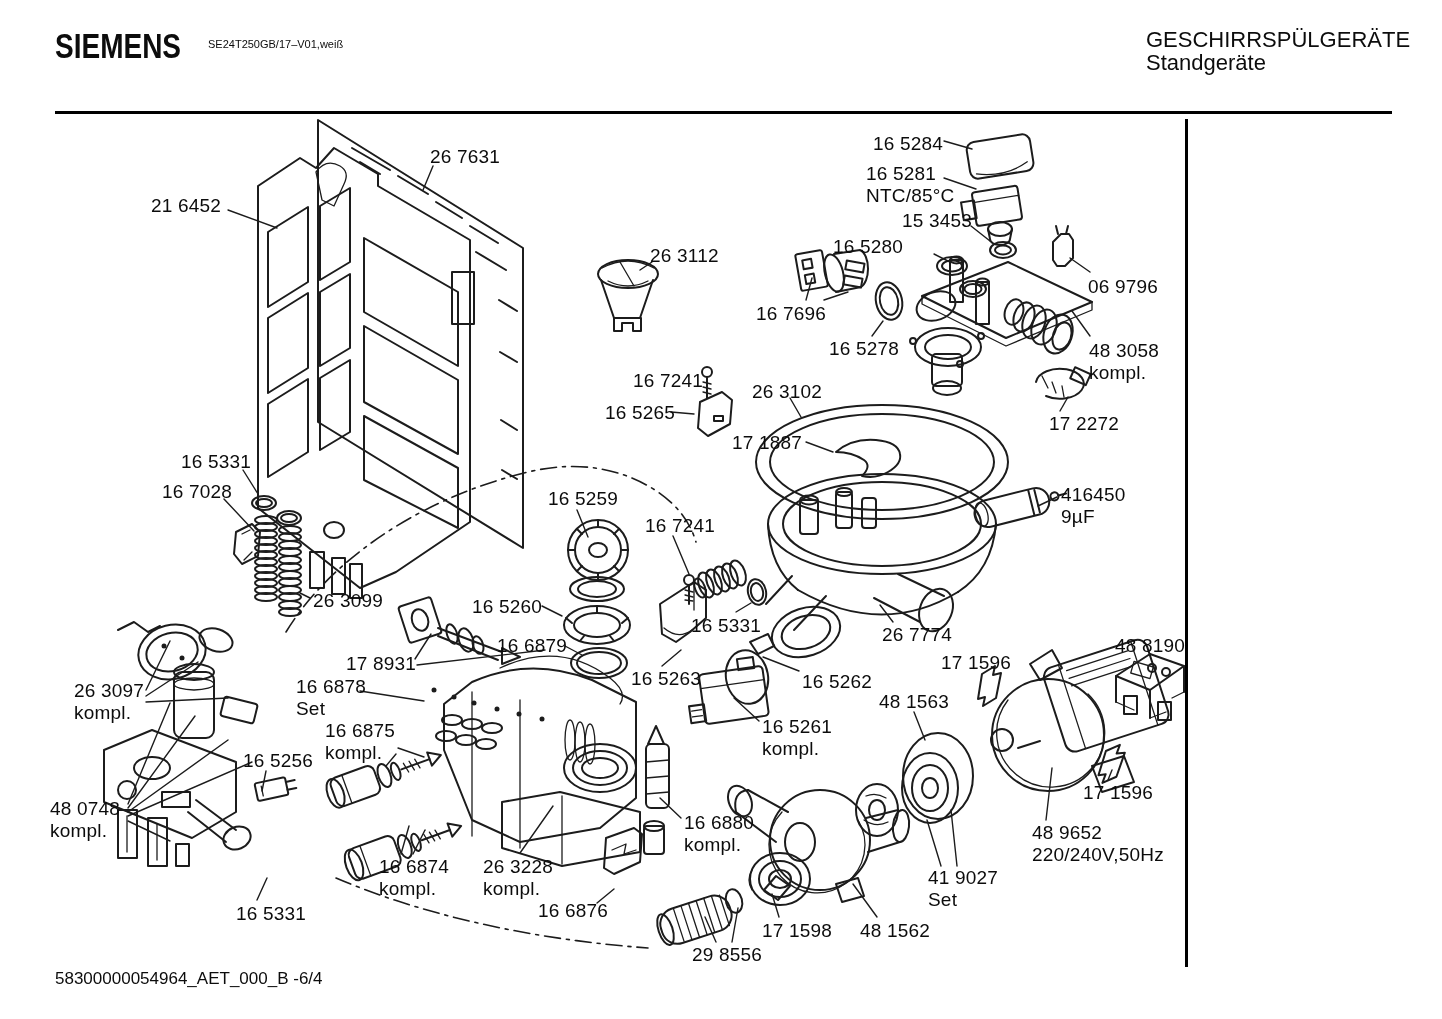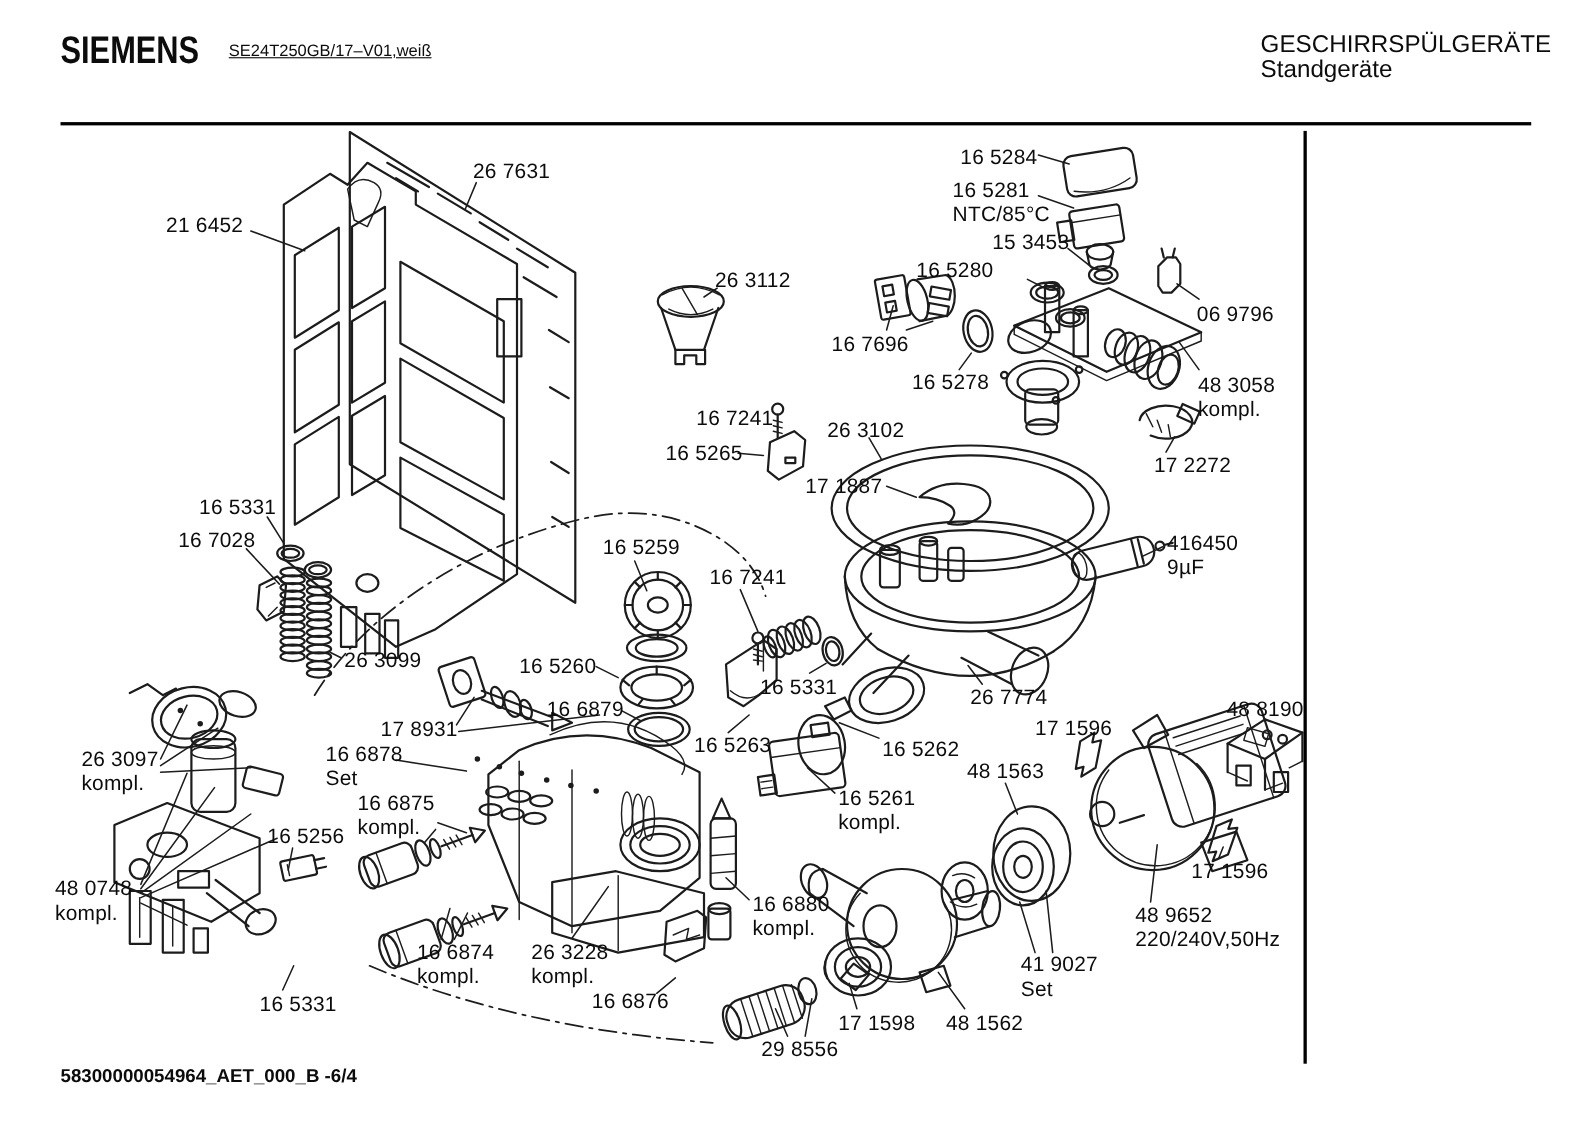--- a/index.html
+++ b/index.html
@@ -4,25 +4,25 @@
 <style>
   html,body{margin:0;padding:0;}
   body{
     width:1442px;height:1019px;background:#ffffff;position:relative;overflow:hidden;
     font-family:"Liberation Sans", sans-serif;color:#0c0c0c;
   }
   .brand{
     position:absolute;left:55px;top:26px;font-size:35px;font-weight:bold;
     letter-spacing:0px;transform:scaleX(.80);transform-origin:left top;white-space:nowrap;
   }
-  .model{position:absolute;left:208px;top:38px;font-size:15px;white-space:nowrap;text-decoration:underline;}
+  .model{position:absolute;left:208px;top:38px;font-size:11px;white-space:nowrap;}
   .hdr-right{position:absolute;left:1146px;top:28px;font-size:22px;line-height:23px;white-space:nowrap;}
   .rule-h{position:absolute;left:55px;top:111px;width:1337px;height:3px;background:#000;}
   .rule-v{position:absolute;left:1185px;top:119px;width:3px;height:848px;background:#000;}
-  .footer{position:absolute;left:55px;top:969px;font-size:17px;white-space:nowrap;font-weight:bold;}
+  .footer{position:absolute;left:55px;top:969px;font-size:17px;white-space:nowrap;}
   .part-label{
     position:absolute;font-size:19px;line-height:22px;white-space:pre-line;
     letter-spacing:.2px;color:#0c0c0c;
   }
   #art{position:absolute;left:0;top:0;}
   #art *{stroke:#1c1c1c;fill:none;stroke-width:2;stroke-linecap:round;stroke-linejoin:round;}
   #art .ld{stroke-width:1.4;}
   #art .dashdot{stroke-width:1.6;stroke-dasharray:16 6 3 6;}
   #art .dot{fill:#1c1c1c;stroke:none;}
   #art .thin{stroke-width:1.3;}

